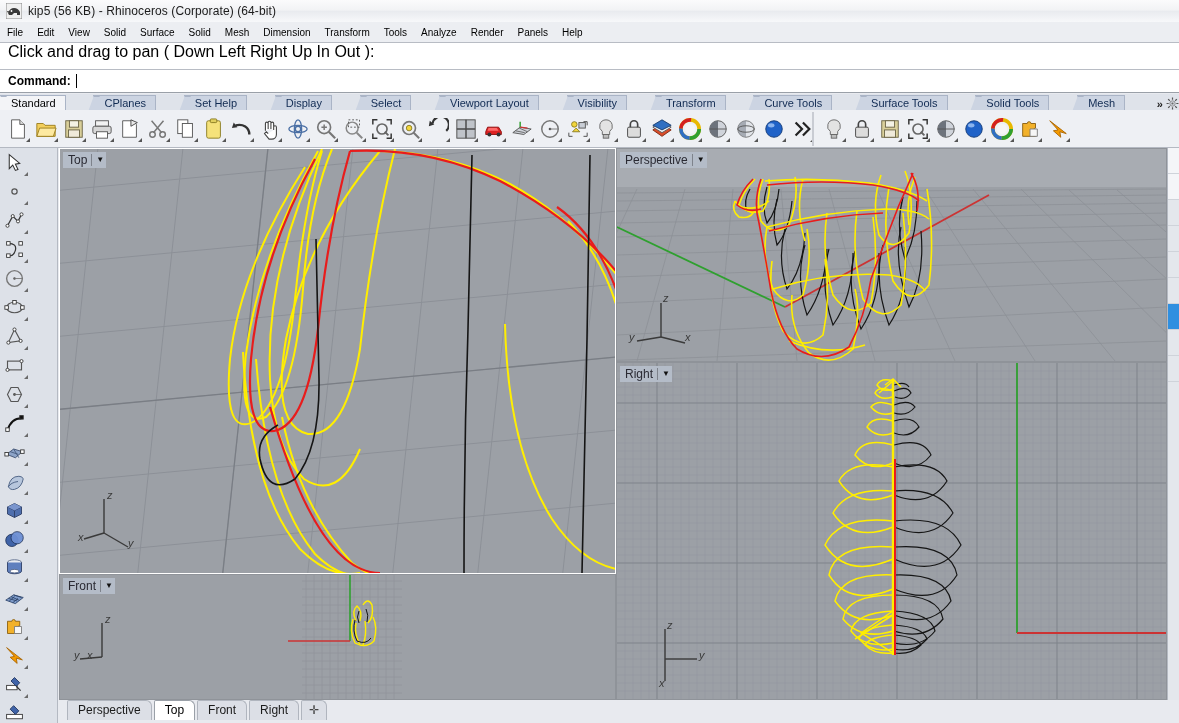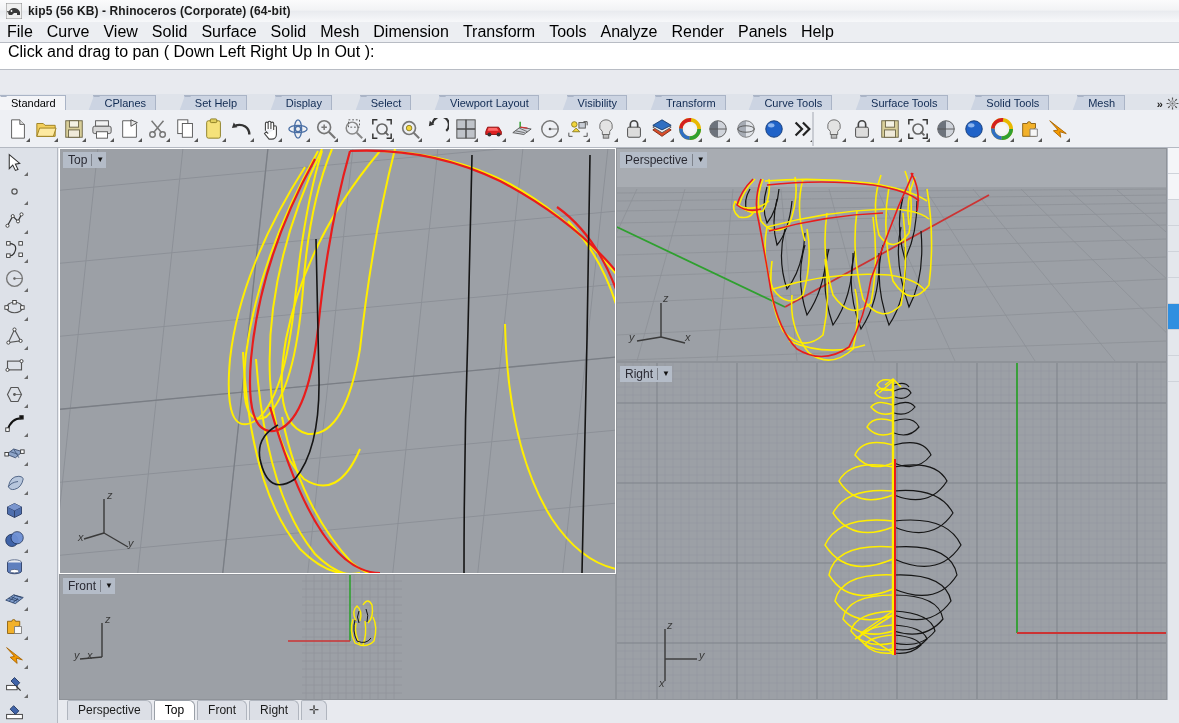--- a/index.html
+++ b/index.html
@@ -16,31 +16,31 @@
     position:absolute;left:0;top:0;width:1179px;height:22px;
     background:linear-gradient(to bottom,#fbfbfc 0%,#f2f3f5 45%,#e9ebef 52%,#f7f8fa 100%);
     border-bottom:1px solid #9aa0a8;
     display:flex;align-items:center;
   }
   .titlebar .ticon{
     width:16px;height:16px;margin-left:6px;margin-right:6px;position:relative;
   }
   .titlebar .ticon svg{display:block}
   .titlebar .ttext{
-    font-size:12px;color:#1b1b1b;font-weight:bold;letter-spacing:.1px;
+    font-size:12px;color:#1b1b1b;font-weight:normal;letter-spacing:.1px;
   }
 
   
   .menubar{
     position:absolute;left:0;top:22px;width:1179px;height:20px;
     background:#eceef2;
     display:flex;align-items:center;
   }
   .menubar .mi{
-    padding:2px 7px;font-size:16px;color:#000;cursor:default;white-space:nowrap;
+    padding:2px 7px;font-size:10px;color:#000;cursor:default;white-space:nowrap;
   }
 
   
   .promptzone{
     position:absolute;left:0;top:42px;width:1179px;height:28px;
     background:#ffffff;border-top:1px solid #b8bcc4;border-bottom:1px solid #b8bcc4;
     box-sizing:border-box;
   }
   .promptzone .ptext{
     position:absolute;left:8px;top:0;font-size:16px;color:#000;white-space:nowrap;
@@ -175,39 +175,43 @@
         <path d="M2 10 Q4 5 8 5 Q12 5 14 9 L14 12 L11 12 L11 10 L8 10 L6 12 L3 12 Z" fill="#3a3a3a"></path>
         <circle cx="5.5" cy="8" r="0.9" fill="#fff"></circle>
         <path d="M2 10 L1 8 L3 8 Z" fill="#3a3a3a"></path>
       </svg>
     </div>
     <div class="ttext">kip5 (56 KB) - Rhinoceros (Corporate) (64-bit)</div>
   </div>
 
   <div class="menubar" id="menu-root">
       <div class="mi">File</div>
-      <div class="mi">Curve</div>
+      <div class="mi">Edit</div>
       <div class="mi">View</div>
       <div class="mi">Solid</div>
       <div class="mi">Surface</div>
       <div class="mi">Solid</div>
       <div class="mi">Mesh</div>
       <div class="mi">Dimension</div>
       <div class="mi">Transform</div>
       <div class="mi">Tools</div>
       <div class="mi">Analyze</div>
       <div class="mi">Render</div>
       <div class="mi">Panels</div>
       <div class="mi">Help</div>
     </div>
 
   <div class="promptzone">
     <div class="ptext">Click and drag to pan ( Down  Left  Right  Up  In  Out ):</div>
   </div>
 
+  <div class="cmdzone">
+    <div class="clabel">Command:</div>
+    <div class="cmdcaret"></div>
+  </div>
 
   <div class="tabstrip" id="tabs-root">
       <div class="ttab active">Standard</div>
       <div class="ttab">CPlanes</div>
       <div class="ttab">Set Help</div>
       <div class="ttab">Display</div>
       <div class="ttab">Select</div>
       <div class="ttab">Viewport Layout</div>
       <div class="ttab">Visibility</div>
       <div class="ttab">Transform</div>

